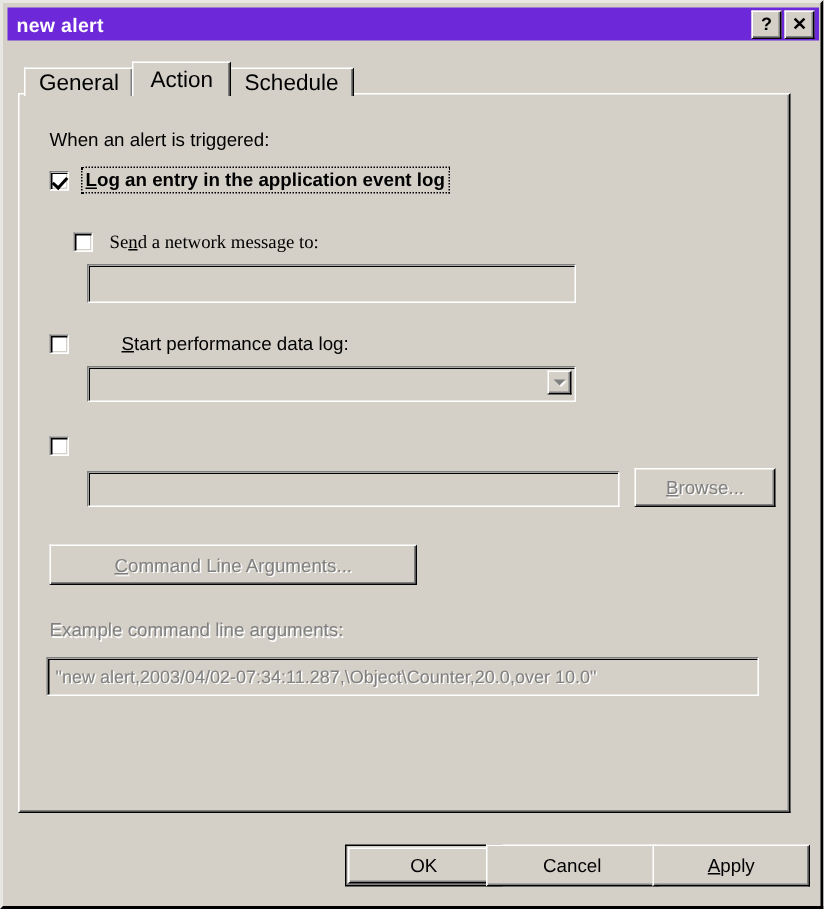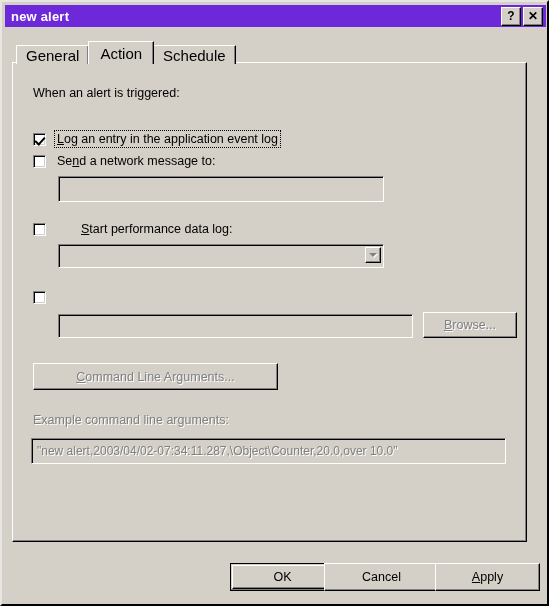--- a/index.html
+++ b/index.html
@@ -291,26 +291,26 @@
   <div id="tabstrip">
     <div class="tab">General</div>
     <div class="tab selected">Action</div>
     <div class="tab last">Schedule</div>
   </div>
 
   <div id="tabpanel">
 
     <div class="lbl abs" style="left:20px; top:23px;">When an alert is triggered:</div>
 
-    <div class="cb-row" style="left:20px; top:68px;">
+    <div class="cb-row" style="left:20px; top:49px;font-weight:bold;">
       <div class="checkbox checked"></div>
       <div class="cb-label focused"><span class="acc">L</span><span>og an entry in the application event log</span></div>
     </div>
 
-    <div class="cb-row" style="left:20px; top:90px;">
+    <div class="cb-row" style="left:36px; top:90px;font-family:Liberation Serif, serif;">
       <div class="checkbox"></div>
       <div class="cb-label"><span>Se</span><span class="acc">n</span><span>d a network message to:</span></div>
     </div>
 
     <div class="field" style="left:45px; top:113px; width:326px; height:26px;">
       <span class="ftext"></span>
     </div>
 
     <div class="cb-row" style="left:20px; top:158px;gap:24px;">
       <div class="checkbox"></div>

